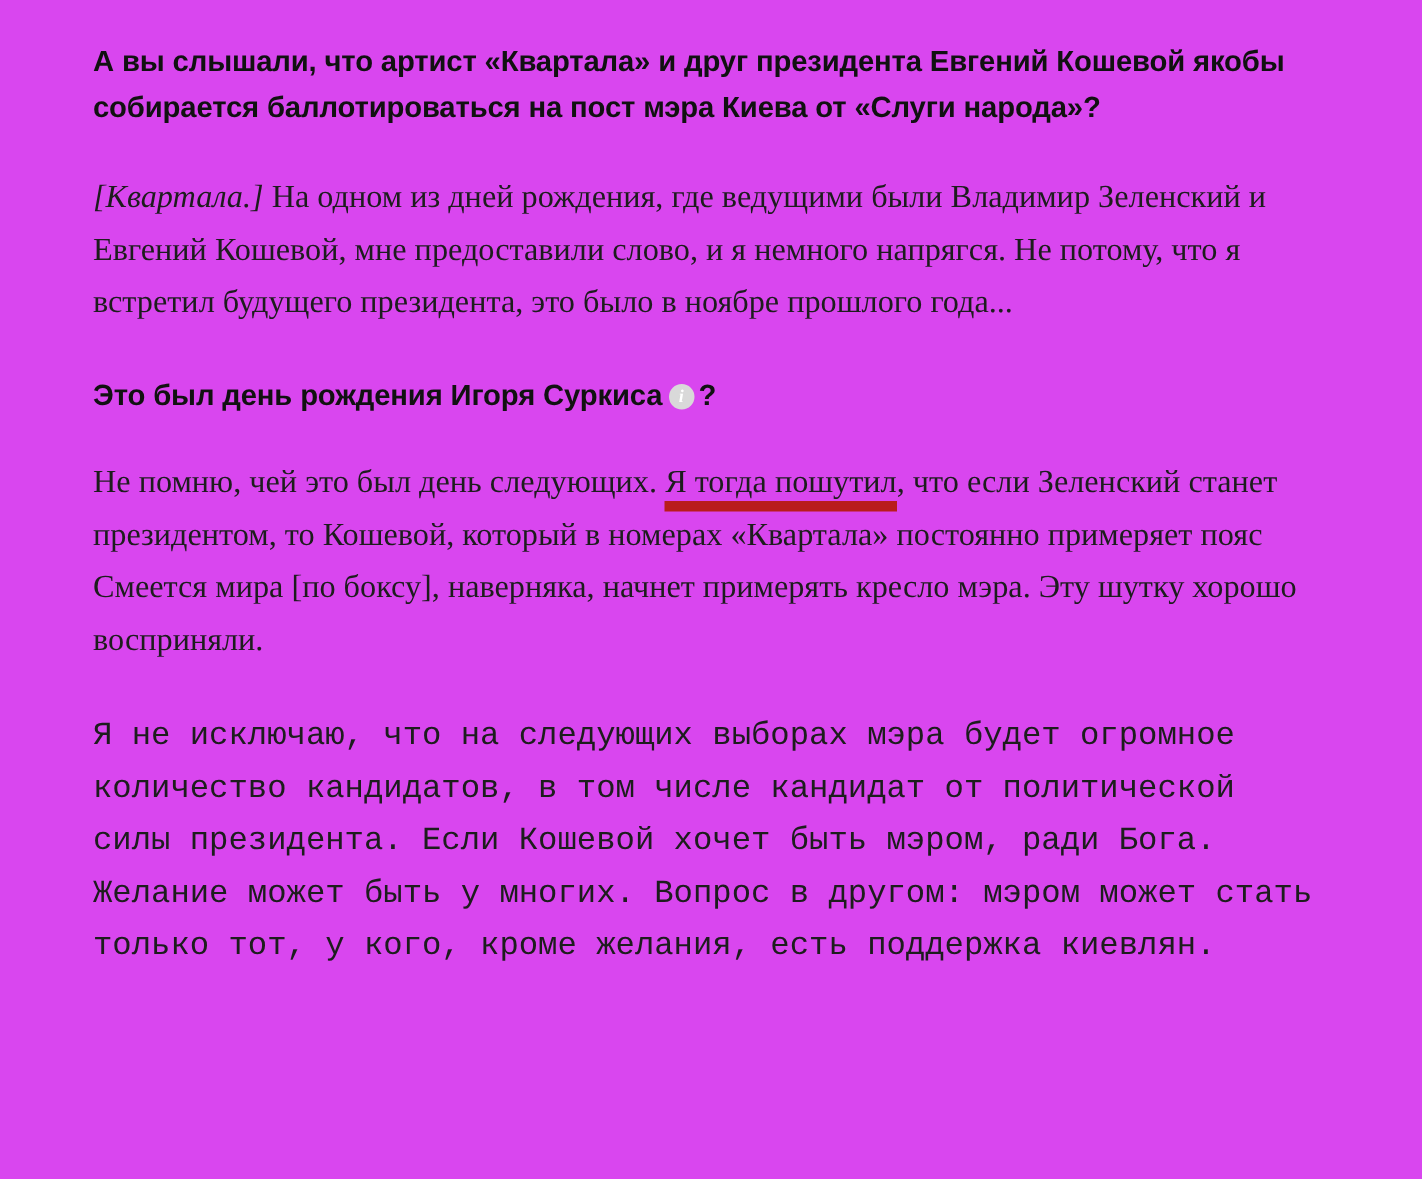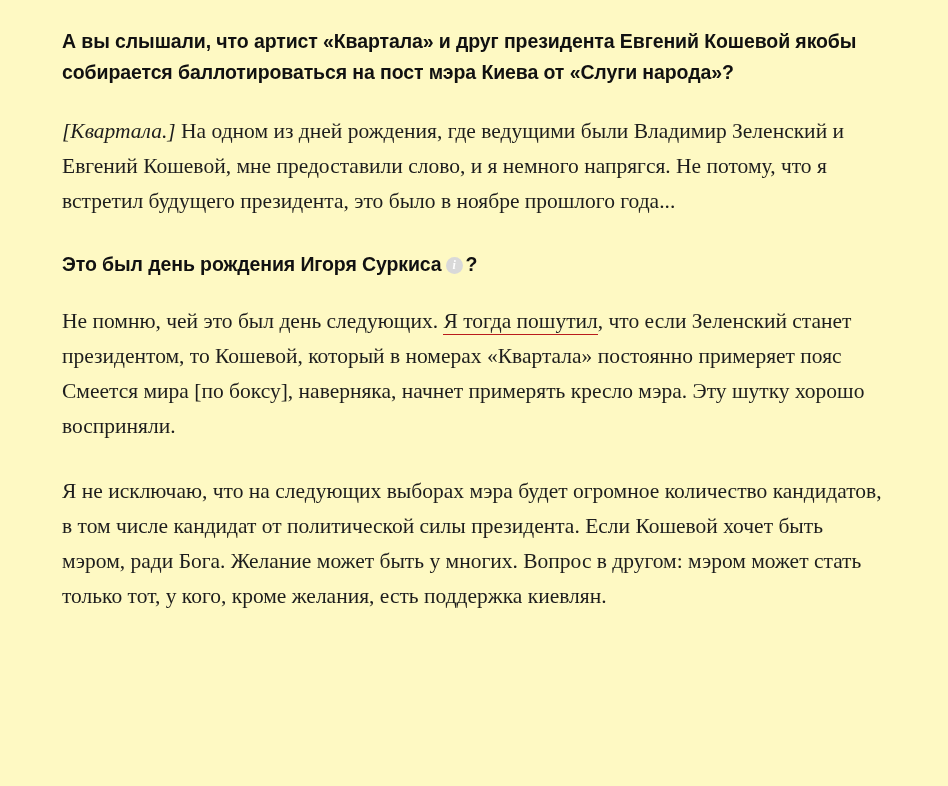--- a/index.html
+++ b/index.html
@@ -11,21 +11,21 @@
     width: 948px;
     min-height: 786px;
     font-family: "Liberation Serif", serif;
     color: #1a1a1a;
   }
   .page {
     width: 948px;
     min-height: 786px;
     box-sizing: border-box;
     padding: 26px 62px 20px 62px;
-    background: #fef9c3;
+    background: #d946ef;
   }
   .article {
     width: 822px;
   }
   .q {
     font-family: "Liberation Sans", sans-serif;
     font-weight: bold;
     font-size: 19.5px;
     line-height: 31px;
     color: #111111;
@@ -38,28 +38,29 @@
   }
   .a {
     font-family: "Liberation Serif", serif;
     font-size: 21.5px;
     line-height: 35px;
     color: #1d1d1d;
     margin: 0 0 30px 0;
   }
   .a.last {
     margin-bottom: 6px;
+    font-family: Liberation Mono, monospace;
   }
   .em {
     font-style: italic;
   }
   .ilink {
     color: #1d1d1d;
     text-decoration: none;
-    border-bottom: 1px solid #b91c1c;
+    border-bottom: 7px solid #b91c1c;
     padding-bottom: 1px;
     cursor: pointer;
   }
   .info-badge {
     display: inline-block;
     width: 17px;
     height: 17px;
     border-radius: 50%;
     background: #d9d9d9;
     color: #ffffff;

